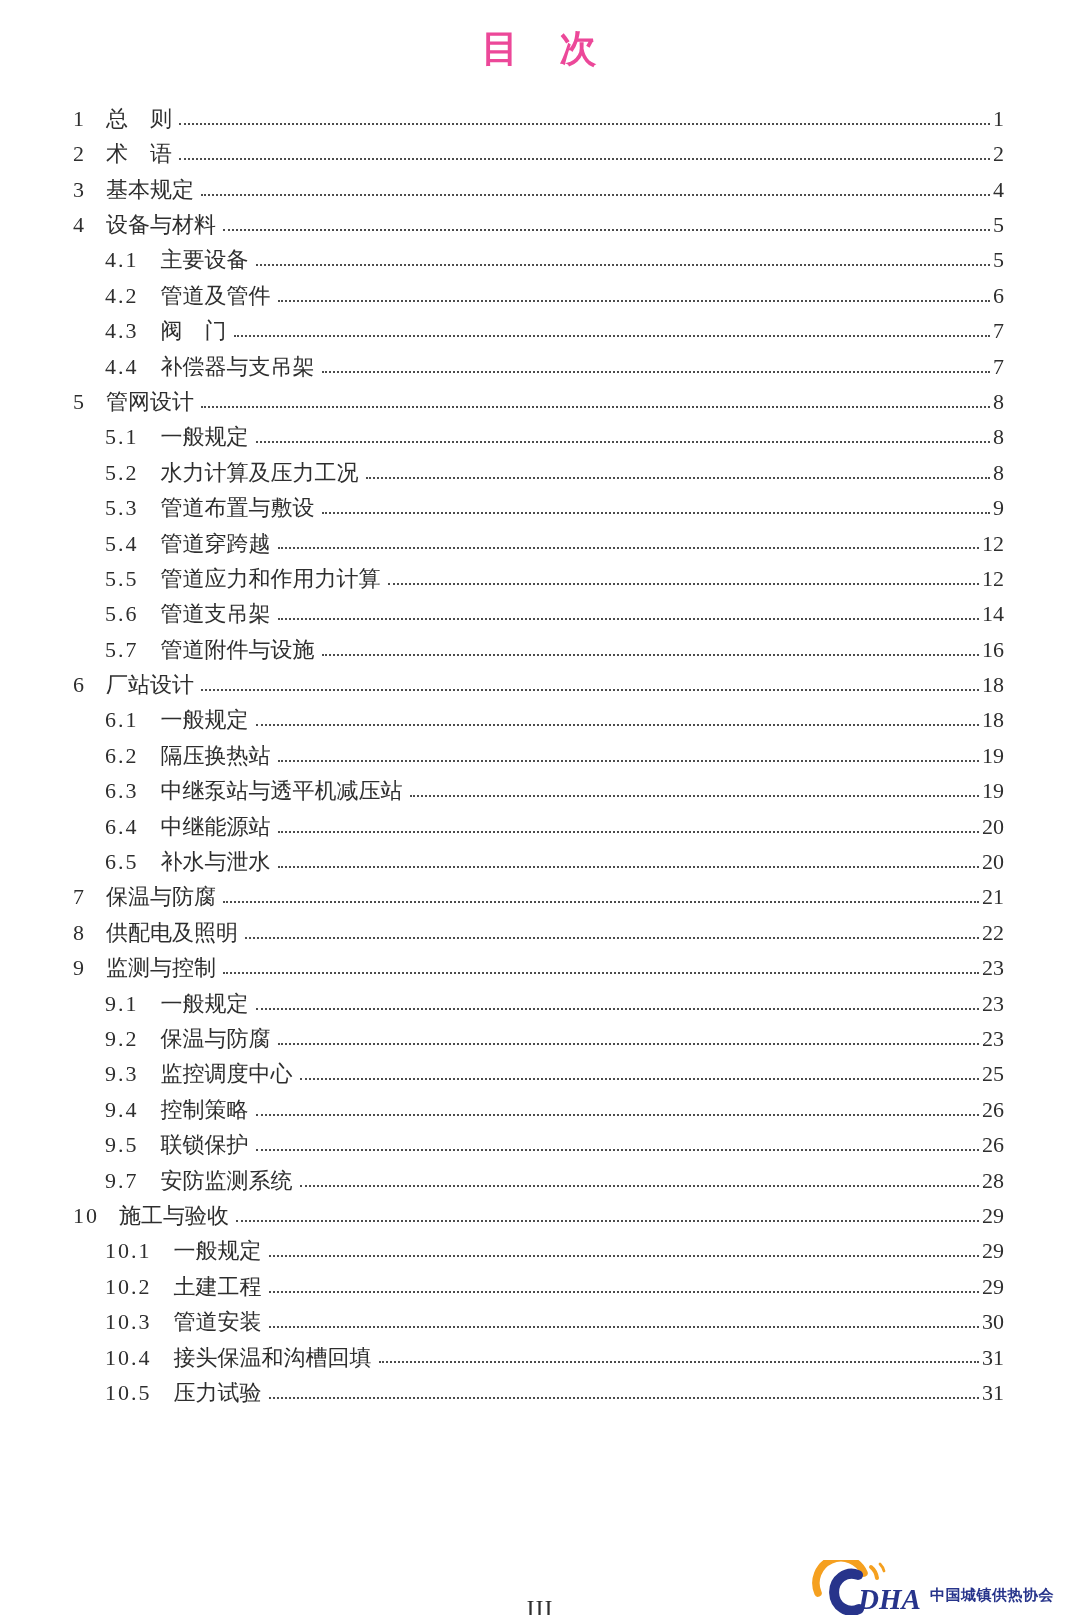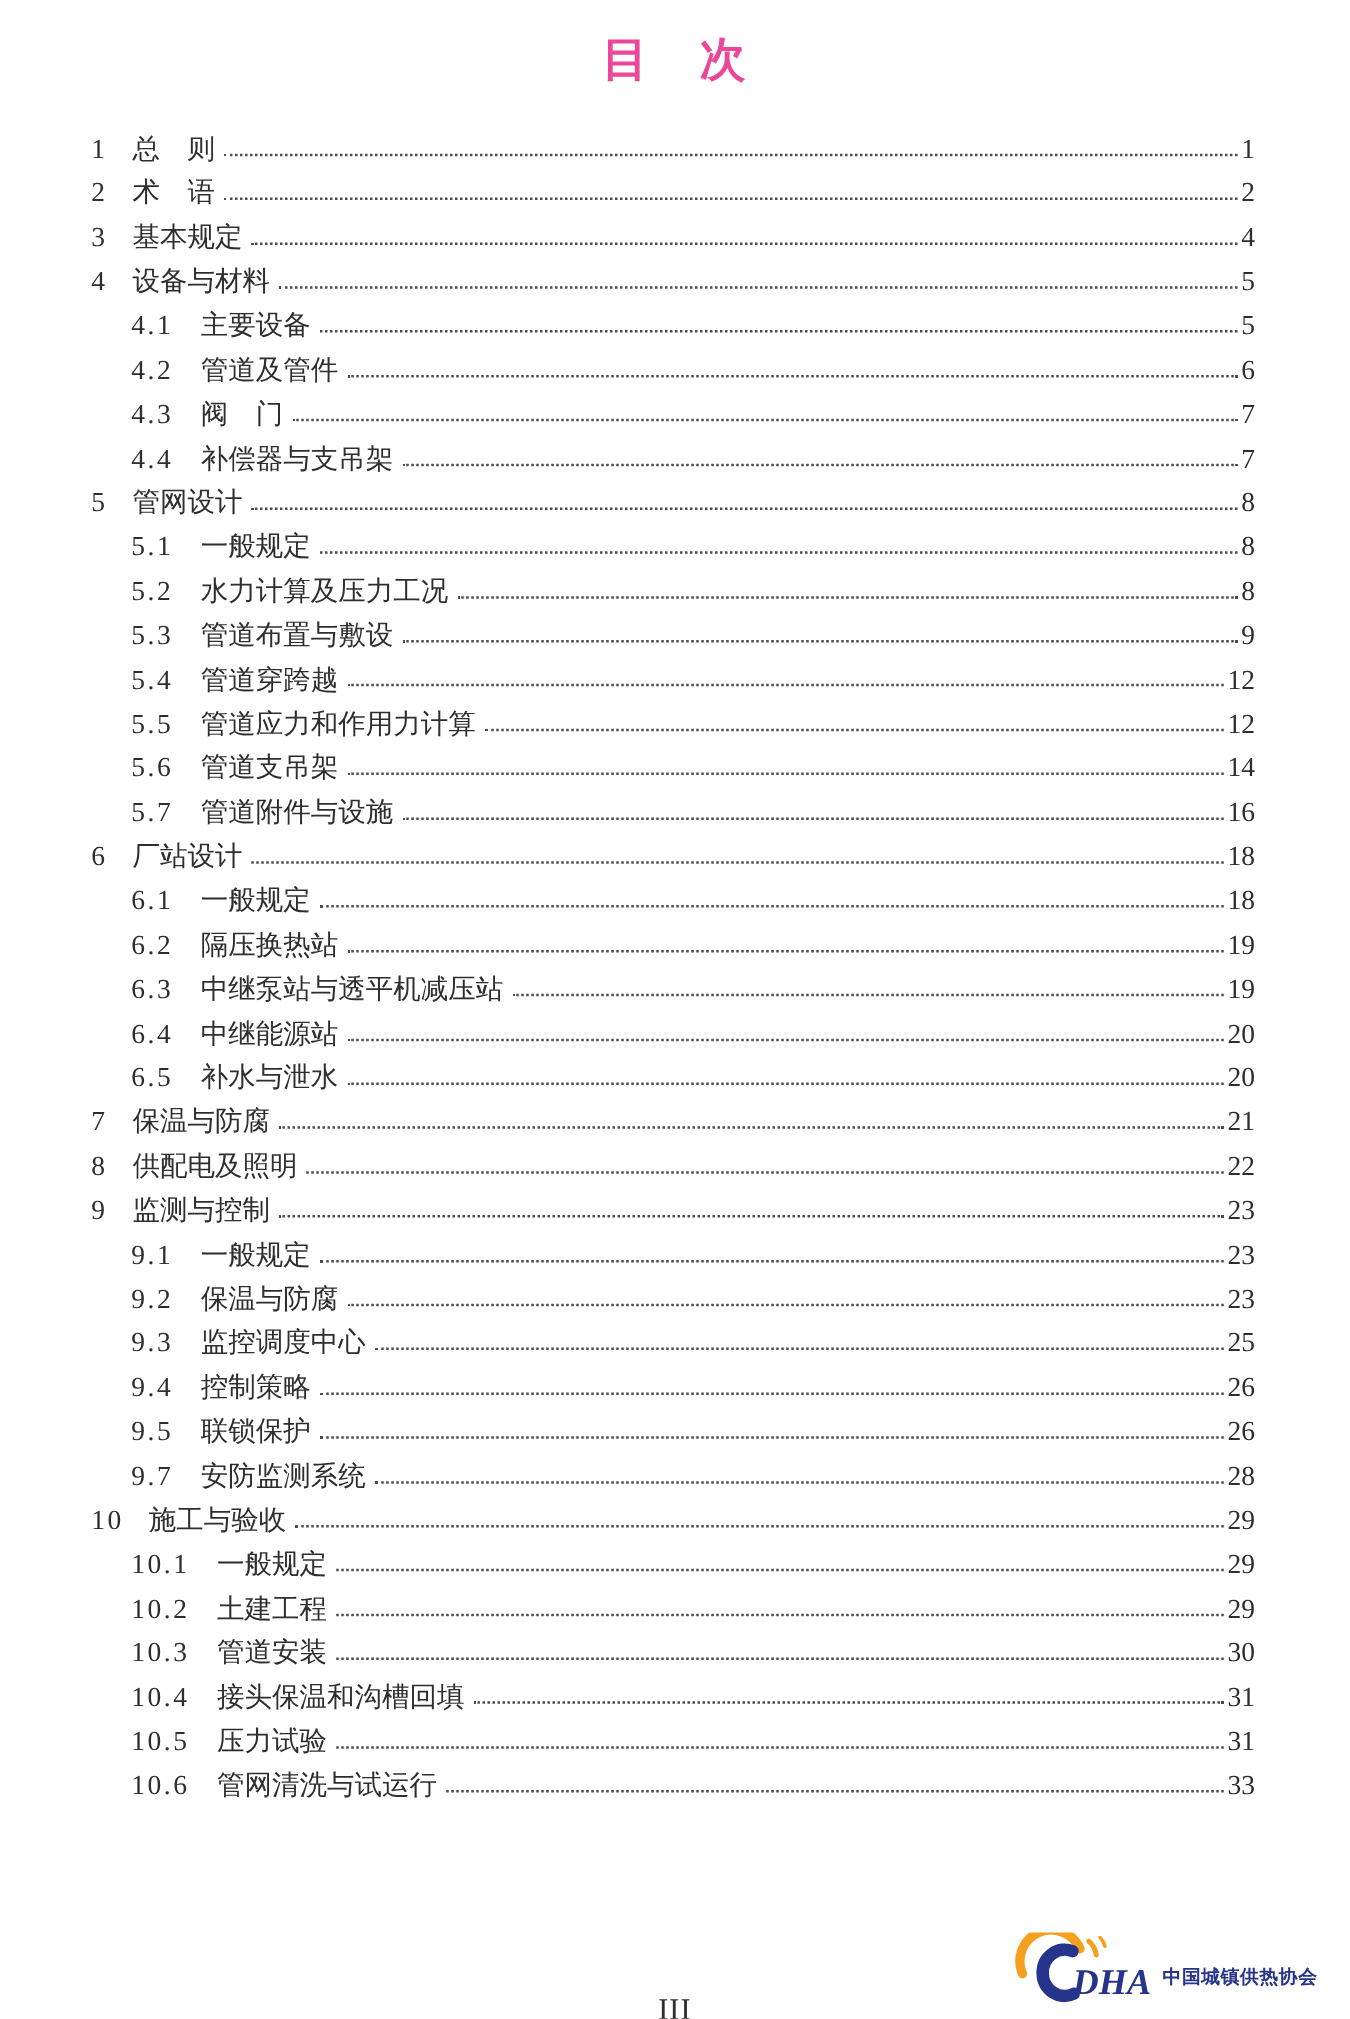--- a/index.html
+++ b/index.html
@@ -69,21 +69,21 @@
     right: 0;
     bottom: 20px;
     text-align: center;
     font-size: 24px;
     color: #2e2e2e;
     letter-spacing: 1px;
   }
   .logo {
     position: absolute;
     right: 26px;
-    bottom: 40px;
+    bottom: 26px;
     display: flex;
     align-items: center;
     height: 56px;
   }
   .logo svg { display: block; }
   .logo .org-name {
     font-size: 15px;
     font-weight: bold;
     color: var(--navy, #27348B);
     letter-spacing: 0.5px;
@@ -316,26 +316,20 @@
       <span class="label">接头保温和沟槽回填</span>
       <span class="dots"></span>
       <span class="pageno">31</span>
     </div>
       <div class="toc-row lvl2">
       <span class="num">10.5</span>
       <span class="label">压力试验</span>
       <span class="dots"></span>
       <span class="pageno">31</span>
     </div>
-      <div class="toc-row lvl2">
-      <span class="num">10.6</span>
-      <span class="label">管网清洗与试运行</span>
-      <span class="dots"></span>
-      <span class="pageno">33</span>
-    </div>
     </div>
 
   <div class="folio">III</div>
 
   <div class="logo">
     <svg width="112" height="56" viewBox="0 0 112 56">
 
       <path d="M6 33 A 25 25 0 0 1 52 13" fill="none" class="st-orange" stroke-width="7.5" stroke-linecap="round"></path>
 
       <path d="M59 7 q 5 4 6 11" fill="none" class="st-orange" stroke-width="4" stroke-linecap="round"></path>

